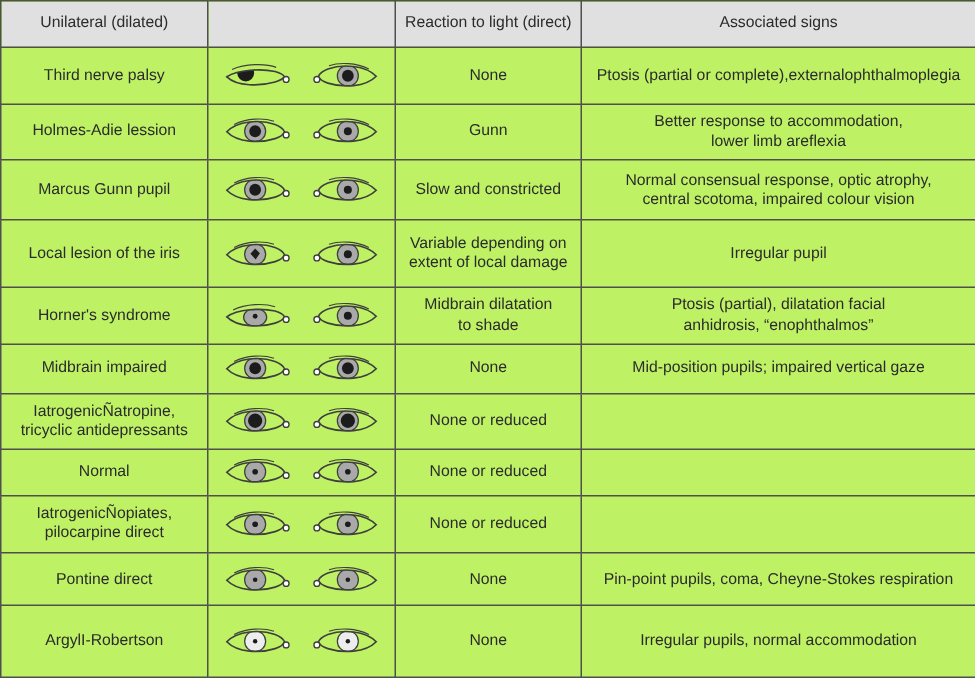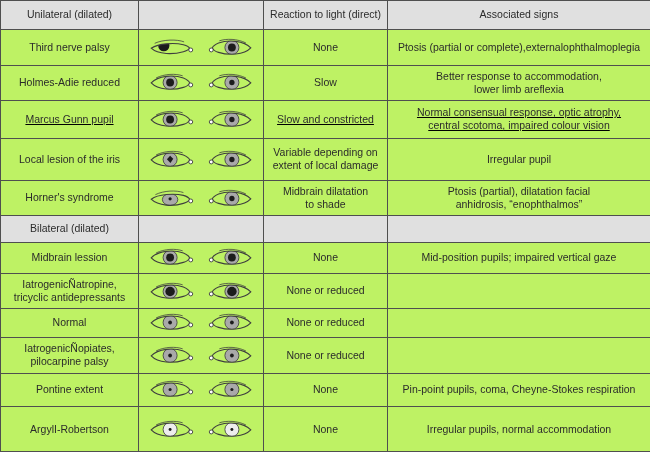--- a/index.html
+++ b/index.html
@@ -69,21 +69,21 @@
                     </g>
                     <path d="M3,15.5 C13,5 35,3.5 49,8.5 C54,10.5 57,13 58,15.5 C57,18 54,20.5 49,22 C35,26.5 13,26 3,15.5 Z" fill="none" stroke="#3f3f3f" stroke-width="1.6"></path>
                     <path d="M10,8.5 C22,2.5 38,2 48,5.5" fill="none" stroke="#3f3f3f" stroke-width="1.1"></path>
                     <circle cx="59.5" cy="18.5" r="2.8" fill="#fff" stroke="#3f3f3f" stroke-width="1.3"></circle>
                   </g>
                 </svg></span></div></td>
           <td>None</td>
           <td>Ptosis (partial or complete),externalophthalmoplegia</td>
         </tr>
         <tr style="height: 30px;">
-          <td>Holmes-Adie reduced</td>
+          <td>Holmes-Adie lession</td>
           <td class="eyes-cell"><div class="eyes-wrap"><span class="eye"><svg viewBox="0 0 64 30" width="45" height="21" aria-hidden="true">
                   <defs>
                     <clipPath id="eclip2">
                       <path d="M3,15.5 C13,5 35,3.5 49,8.5 C54,10.5 57,13 58,15.5 C57,18 54,20.5 49,22 C35,26.5 13,26 3,15.5 Z"></path>
                     </clipPath>
                   </defs>
                   <g>
                     <g clip-path="url(#eclip2)">
                       <circle cx="30" cy="15" r="10" fill="#a9a9a9" stroke="#3f3f3f" stroke-width="1.2"></circle>
                       <circle cx="30" cy="15" r="5.6" fill="#1c1c1c"></circle>
@@ -101,25 +101,25 @@
                   <g transform="translate(64,0) scale(-1,1)">
                     <g clip-path="url(#eclip3)">
                       <circle cx="30" cy="15" r="10" fill="#a9a9a9" stroke="#3f3f3f" stroke-width="1.2"></circle>
                       <circle cx="30" cy="15" r="3.8" fill="#1c1c1c"></circle>
                     </g>
                     <path d="M3,15.5 C13,5 35,3.5 49,8.5 C54,10.5 57,13 58,15.5 C57,18 54,20.5 49,22 C35,26.5 13,26 3,15.5 Z" fill="none" stroke="#3f3f3f" stroke-width="1.6"></path>
                     <path d="M10,8.5 C22,2.5 38,2 48,5.5" fill="none" stroke="#3f3f3f" stroke-width="1.1"></path>
                     <circle cx="59.5" cy="18.5" r="2.8" fill="#fff" stroke="#3f3f3f" stroke-width="1.3"></circle>
                   </g>
                 </svg></span></div></td>
-          <td>Slow</td>
+          <td>Gunn</td>
           <td>Better response to accommodation,
 lower limb areflexia</td>
         </tr>
-        <tr style="height: 34px; text-decoration: underline;">
+        <tr style="height: 34px;">
           <td>Marcus Gunn pupil</td>
           <td class="eyes-cell"><div class="eyes-wrap"><span class="eye"><svg viewBox="0 0 64 30" width="45" height="21" aria-hidden="true">
                   <defs>
                     <clipPath id="eclip4">
                       <path d="M3,15.5 C13,5 35,3.5 49,8.5 C54,10.5 57,13 58,15.5 C57,18 54,20.5 49,22 C35,26.5 13,26 3,15.5 Z"></path>
                     </clipPath>
                   </defs>
                   <g>
                     <g clip-path="url(#eclip4)">
                       <circle cx="30" cy="15" r="10" fill="#a9a9a9" stroke="#3f3f3f" stroke-width="1.2"></circle>
@@ -217,28 +217,22 @@
                     <path d="M3,15.5 C13,5 35,3.5 49,8.5 C54,10.5 57,13 58,15.5 C57,18 54,20.5 49,22 C35,26.5 13,26 3,15.5 Z" fill="none" stroke="#3f3f3f" stroke-width="1.6"></path>
                     <path d="M10,8.5 C22,2.5 38,2 48,5.5" fill="none" stroke="#3f3f3f" stroke-width="1.1"></path>
                     <circle cx="59.5" cy="18.5" r="2.8" fill="#fff" stroke="#3f3f3f" stroke-width="1.3"></circle>
                   </g>
                 </svg></span></div></td>
           <td>Midbrain dilatation
 to shade</td>
           <td>Ptosis (partial), dilatation facial
 anhidrosis, “enophthalmos”</td>
         </tr>
-        <tr class="section" style="height: 24px;">
-          <td>Bilateral (dilated)</td>
-          <td class="eyes-cell"></td>
-          <td></td>
-          <td></td>
-        </tr>
         <tr style="height: 28px;">
-          <td>Midbrain lession</td>
+          <td>Midbrain impaired</td>
           <td class="eyes-cell"><div class="eyes-wrap"><span class="eye"><svg viewBox="0 0 64 30" width="45" height="21" aria-hidden="true">
                   <defs>
                     <clipPath id="eclip10">
                       <path d="M3,15.5 C13,5 35,3.5 49,8.5 C54,10.5 57,13 58,15.5 C57,18 54,20.5 49,22 C35,26.5 13,26 3,15.5 Z"></path>
                     </clipPath>
                   </defs>
                   <g>
                     <g clip-path="url(#eclip10)">
                       <circle cx="30" cy="15" r="10" fill="#a9a9a9" stroke="#3f3f3f" stroke-width="1.2"></circle>
                       <circle cx="30" cy="15" r="5.6" fill="#1c1c1c"></circle>
@@ -334,21 +328,21 @@
                     <path d="M3,15.5 C13,5 35,3.5 49,8.5 C54,10.5 57,13 58,15.5 C57,18 54,20.5 49,22 C35,26.5 13,26 3,15.5 Z" fill="none" stroke="#3f3f3f" stroke-width="1.6"></path>
                     <path d="M10,8.5 C22,2.5 38,2 48,5.5" fill="none" stroke="#3f3f3f" stroke-width="1.1"></path>
                     <circle cx="59.5" cy="18.5" r="2.8" fill="#fff" stroke="#3f3f3f" stroke-width="1.3"></circle>
                   </g>
                 </svg></span></div></td>
           <td>None or reduced</td>
           <td></td>
         </tr>
         <tr style="height: 32px;">
           <td>IatrogenicÑopiates,
-pilocarpine palsy</td>
+pilocarpine direct</td>
           <td class="eyes-cell"><div class="eyes-wrap"><span class="eye"><svg viewBox="0 0 64 30" width="45" height="21" aria-hidden="true">
                   <defs>
                     <clipPath id="eclip16">
                       <path d="M3,15.5 C13,5 35,3.5 49,8.5 C54,10.5 57,13 58,15.5 C57,18 54,20.5 49,22 C35,26.5 13,26 3,15.5 Z"></path>
                     </clipPath>
                   </defs>
                   <g>
                     <g clip-path="url(#eclip16)">
                       <circle cx="30" cy="15" r="10" fill="#a9a9a9" stroke="#3f3f3f" stroke-width="1.2"></circle>
                       <circle cx="30" cy="15" r="2.7" fill="#1c1c1c"></circle>
@@ -370,21 +364,21 @@
                     </g>
                     <path d="M3,15.5 C13,5 35,3.5 49,8.5 C54,10.5 57,13 58,15.5 C57,18 54,20.5 49,22 C35,26.5 13,26 3,15.5 Z" fill="none" stroke="#3f3f3f" stroke-width="1.6"></path>
                     <path d="M10,8.5 C22,2.5 38,2 48,5.5" fill="none" stroke="#3f3f3f" stroke-width="1.1"></path>
                     <circle cx="59.5" cy="18.5" r="2.8" fill="#fff" stroke="#3f3f3f" stroke-width="1.3"></circle>
                   </g>
                 </svg></span></div></td>
           <td>None or reduced</td>
           <td></td>
         </tr>
         <tr style="height: 30px;">
-          <td>Pontine extent</td>
+          <td>Pontine direct</td>
           <td class="eyes-cell"><div class="eyes-wrap"><span class="eye"><svg viewBox="0 0 64 30" width="45" height="21" aria-hidden="true">
                   <defs>
                     <clipPath id="eclip18">
                       <path d="M3,15.5 C13,5 35,3.5 49,8.5 C54,10.5 57,13 58,15.5 C57,18 54,20.5 49,22 C35,26.5 13,26 3,15.5 Z"></path>
                     </clipPath>
                   </defs>
                   <g>
                     <g clip-path="url(#eclip18)">
                       <circle cx="30" cy="15" r="10" fill="#a9a9a9" stroke="#3f3f3f" stroke-width="1.2"></circle>
                       <circle cx="30" cy="15" r="2.2" fill="#1c1c1c"></circle>

